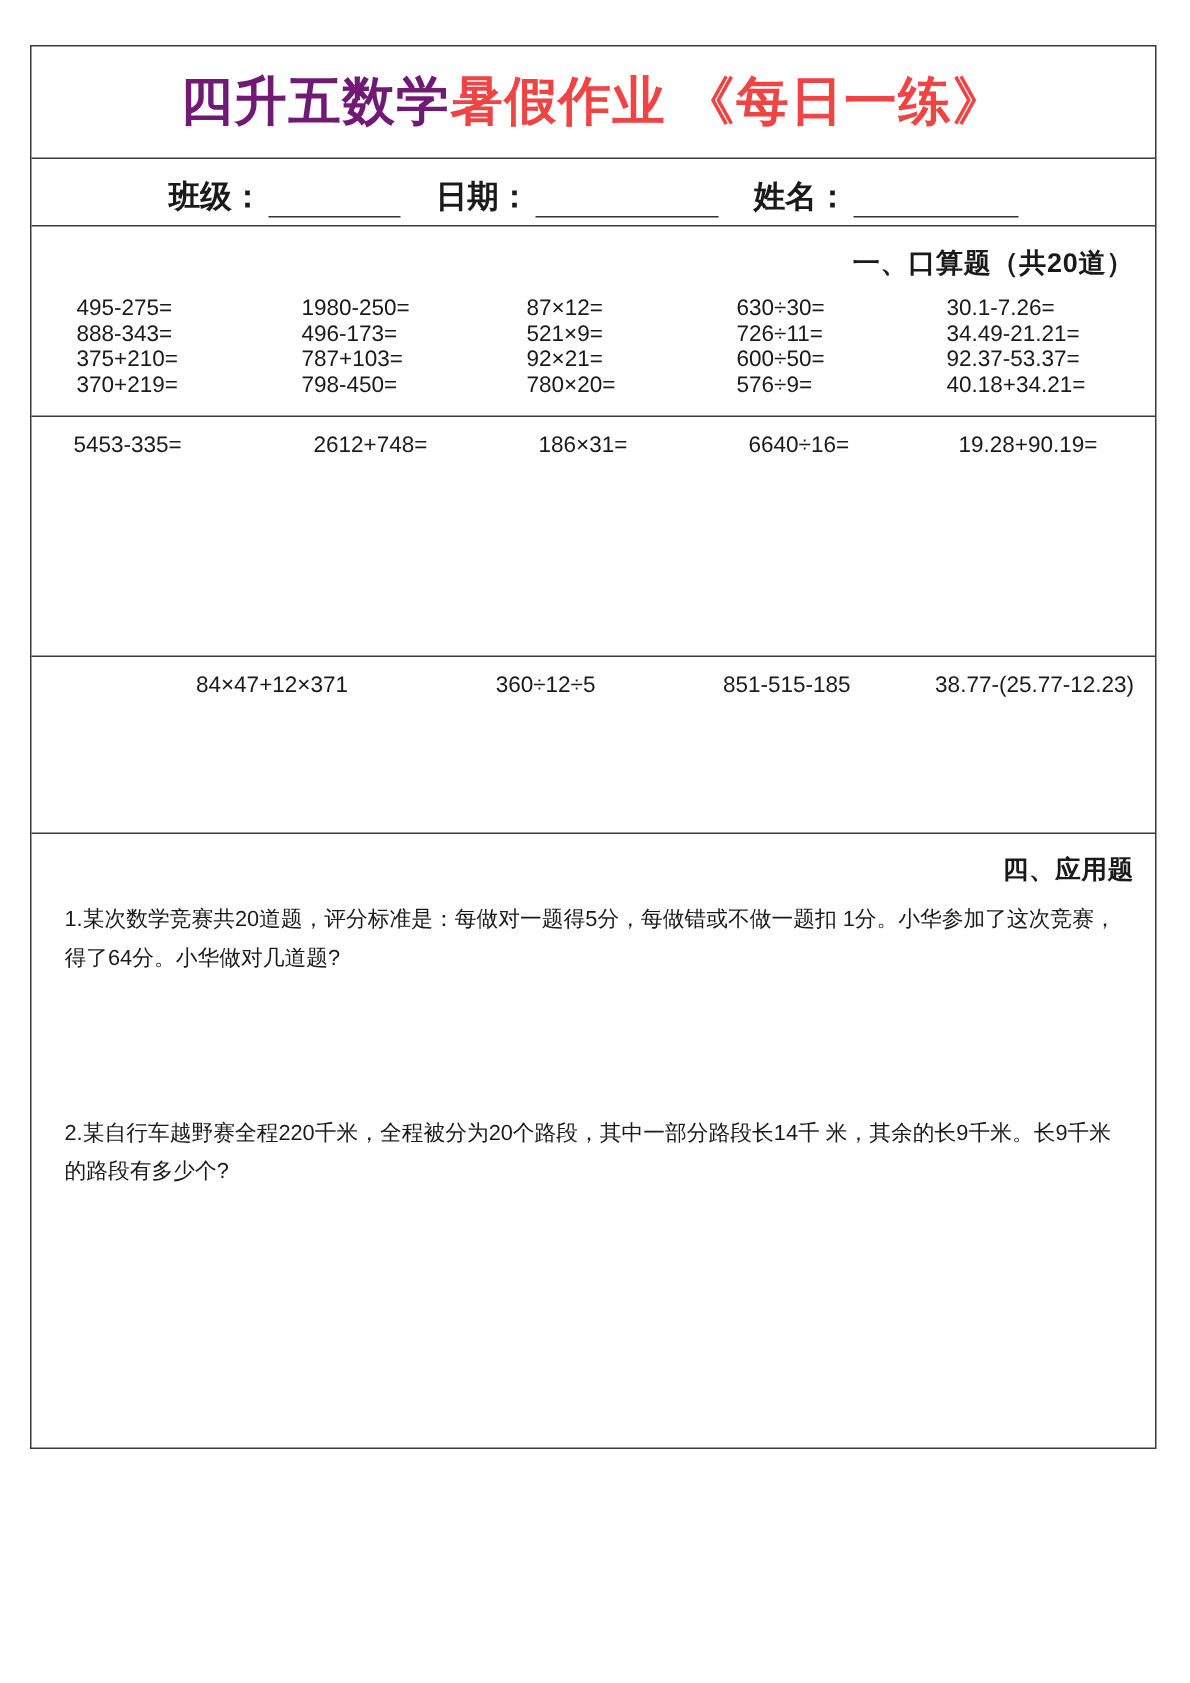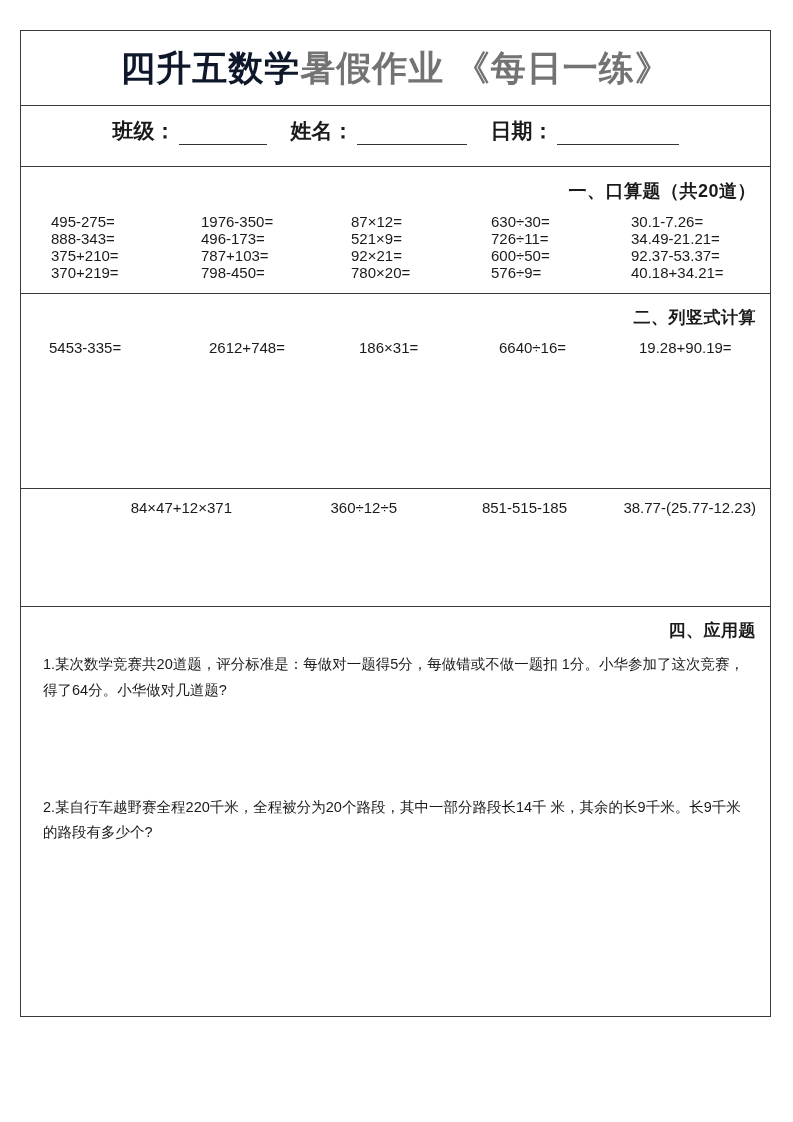--- a/index.html
+++ b/index.html
@@ -31,26 +31,26 @@
     padding: 17px 0 17px 0;
     text-align: center;
   }
   .title-line {
     font-size: 35px;
     font-weight: bold;
     letter-spacing: 1px;
     line-height: 1.15;
     white-space: nowrap;
   }
-  .title-black { color: #0f172a; }
-  .title-red { color: #737373; }
+  .title-black { color: #701a75; }
+  .title-red { color: #ef4444; }
   
   .info-bar {
     border-bottom: 1px solid #3a3a3a;
-    padding: 11px 0 21px 0;
+    padding: 11px 0 5px 0;
     display: flex;
     justify-content: center;
     align-items: flex-end;
     gap: 0px;
   }
   .info-item {
     display: flex;
     align-items: flex-end;
     font-size: 21px;
     font-weight: bold;
@@ -131,34 +131,34 @@
         <span class="title-black">四升五数学</span><span class="title-red">暑假作业 《每日一练》</span>
       </div>
     </div>
 
     <div class="info-bar">
       <div class="info-item">
         <span class="info-label">班级：</span>
         <span class="info-blank blank-class"></span>
       </div>
       <div class="info-item">
+        <span class="info-label">日期：</span>
+        <span class="info-blank blank-date"></span>
+      </div>
+      <div class="info-item">
         <span class="info-label">姓名：</span>
         <span class="info-blank blank-name"></span>
-      </div>
-      <div class="info-item">
-        <span class="info-label">日期：</span>
-        <span class="info-blank blank-date"></span>
       </div>
     </div>
 
     <div class="section">
       <div class="sec-head">一、口算题（共20道）</div>
       <div class="oral-grid">
         <div class="oral-cell">495-275=</div>
-        <div class="oral-cell">1976-350=</div>
+        <div class="oral-cell">1980-250=</div>
         <div class="oral-cell">87×12=</div>
         <div class="oral-cell">630÷30=</div>
         <div class="oral-cell">30.1-7.26=</div>
         <div class="oral-cell">888-343=</div>
         <div class="oral-cell">496-173=</div>
         <div class="oral-cell">521×9=</div>
         <div class="oral-cell">726÷11=</div>
         <div class="oral-cell">34.49-21.21=</div>
         <div class="oral-cell">375+210=</div>
         <div class="oral-cell">787+103=</div>
@@ -167,21 +167,20 @@
         <div class="oral-cell">92.37-53.37=</div>
         <div class="oral-cell">370+219=</div>
         <div class="oral-cell">798-450=</div>
         <div class="oral-cell">780×20=</div>
         <div class="oral-cell">576÷9=</div>
         <div class="oral-cell">40.18+34.21=</div>
       </div>
     </div>
 
     <div class="section">
-      <div class="sec-head sec-head-small">二、列竖式计算</div>
       <div class="vert-row">
         <div class="vert-cell">5453-335=</div>
         <div class="vert-cell">2612+748=</div>
         <div class="vert-cell">186×31=</div>
         <div class="vert-cell">6640÷16=</div>
         <div class="vert-cell">19.28+90.19=</div>
       </div>
       <div class="vert-space"></div>
     </div>
 

